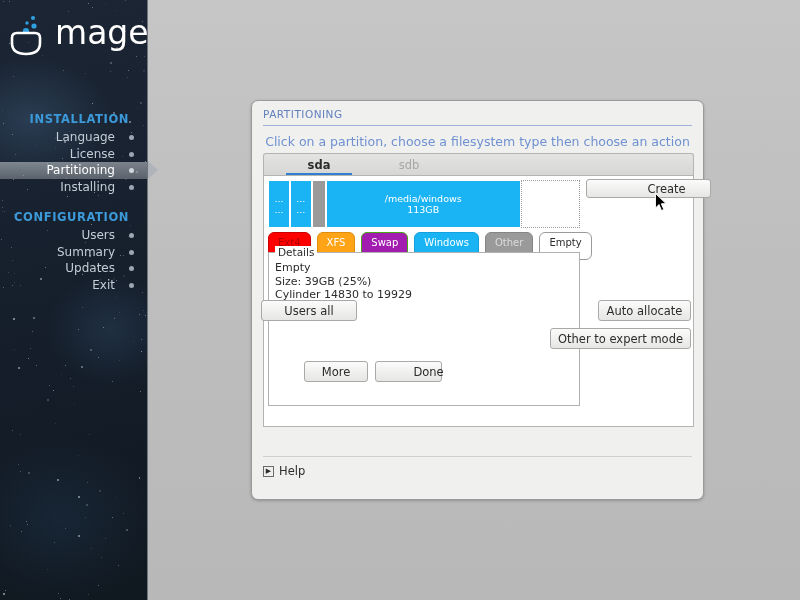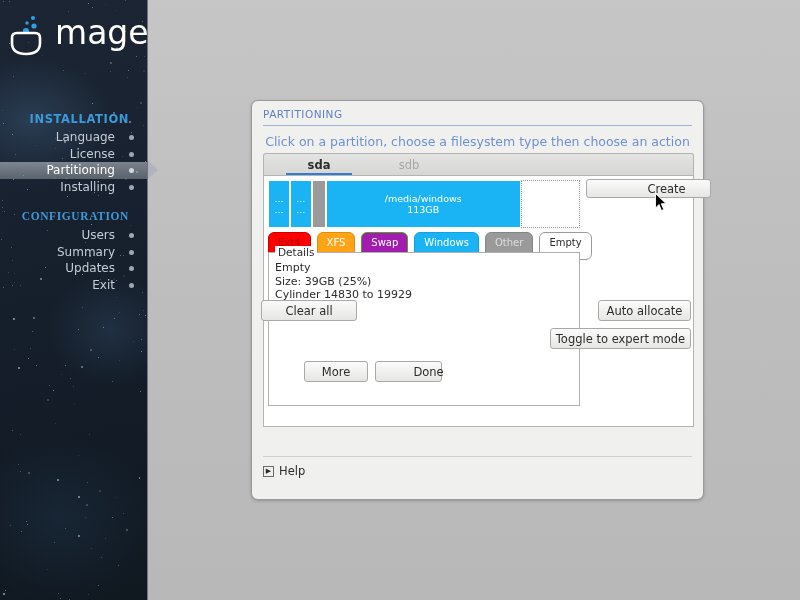--- a/index.html
+++ b/index.html
@@ -426,21 +426,21 @@
     </svg>
     <div id="logo-wordmark">mageia</div>
   </div>
 
   <div id="nav">
       <div class="nav-head" style="top: 112px;">INSTALLATION</div>
       <div class="nav-item" style="top: 129px;"><span>Language</span><span class="dot"></span></div>
       <div class="nav-item" style="top: 145.5px;"><span>License</span><span class="dot"></span></div>
       <div class="nav-item active" style="top: 162px;"><span>Partitioning</span><span class="dot"></span></div>
       <div class="nav-item" style="top: 178.5px;"><span>Installing</span><span class="dot"></span></div>
-      <div class="nav-head" style="top: 210px; font-family: Liberation Serif, serif;">CONFIGURATION</div>
+      <div class="nav-head" style="top: 210px;">CONFIGURATION</div>
       <div class="nav-item" style="top: 227px;"><span>Users</span><span class="dot"></span></div>
       <div class="nav-item" style="top: 243.5px;"><span>Summary</span><span class="dot"></span></div>
       <div class="nav-item" style="top: 260px;"><span>Updates</span><span class="dot"></span></div>
       <div class="nav-item" style="top: 276.5px;"><span>Exit</span><span class="dot"></span></div>
     </div>
 </div>
 
 <div id="dialog">
 
   <div id="title-bar">
@@ -493,23 +493,23 @@
   </div>
 
   <div id="footer-rule"></div>
 
   <div id="help">
     <span id="help-tri">▶</span>
     <span>Help</span>
   </div>
 </div>
 
-<div id="clear-all" class="btn">Clear all</div>
+<div id="clear-all" class="btn">Users all</div>
 <div id="auto-alloc" class="btn">Auto allocate</div>
-<div id="toggle-exp" class="btn">Toggle to expert mode</div>
+<div id="toggle-exp" class="btn">Other to expert mode</div>
 <div id="more-btn" class="btn">More</div>
 <div id="done-btn" class="btn">Done</div>
 
 <svg id="cursor" viewBox="0 0 12 19">
   <path d="M0.5 0.5 L0.5 15 L4 11.5 L6.5 17.5 L8.8 16.5 L6.3 10.8 L11 10.6 Z" fill="#000000" stroke="#ffffff" stroke-width="0.9"></path>
 </svg>
 
 <div class="nav-arrow" style="top: 161px; left: 148px;"></div>
 
 </body></html>

